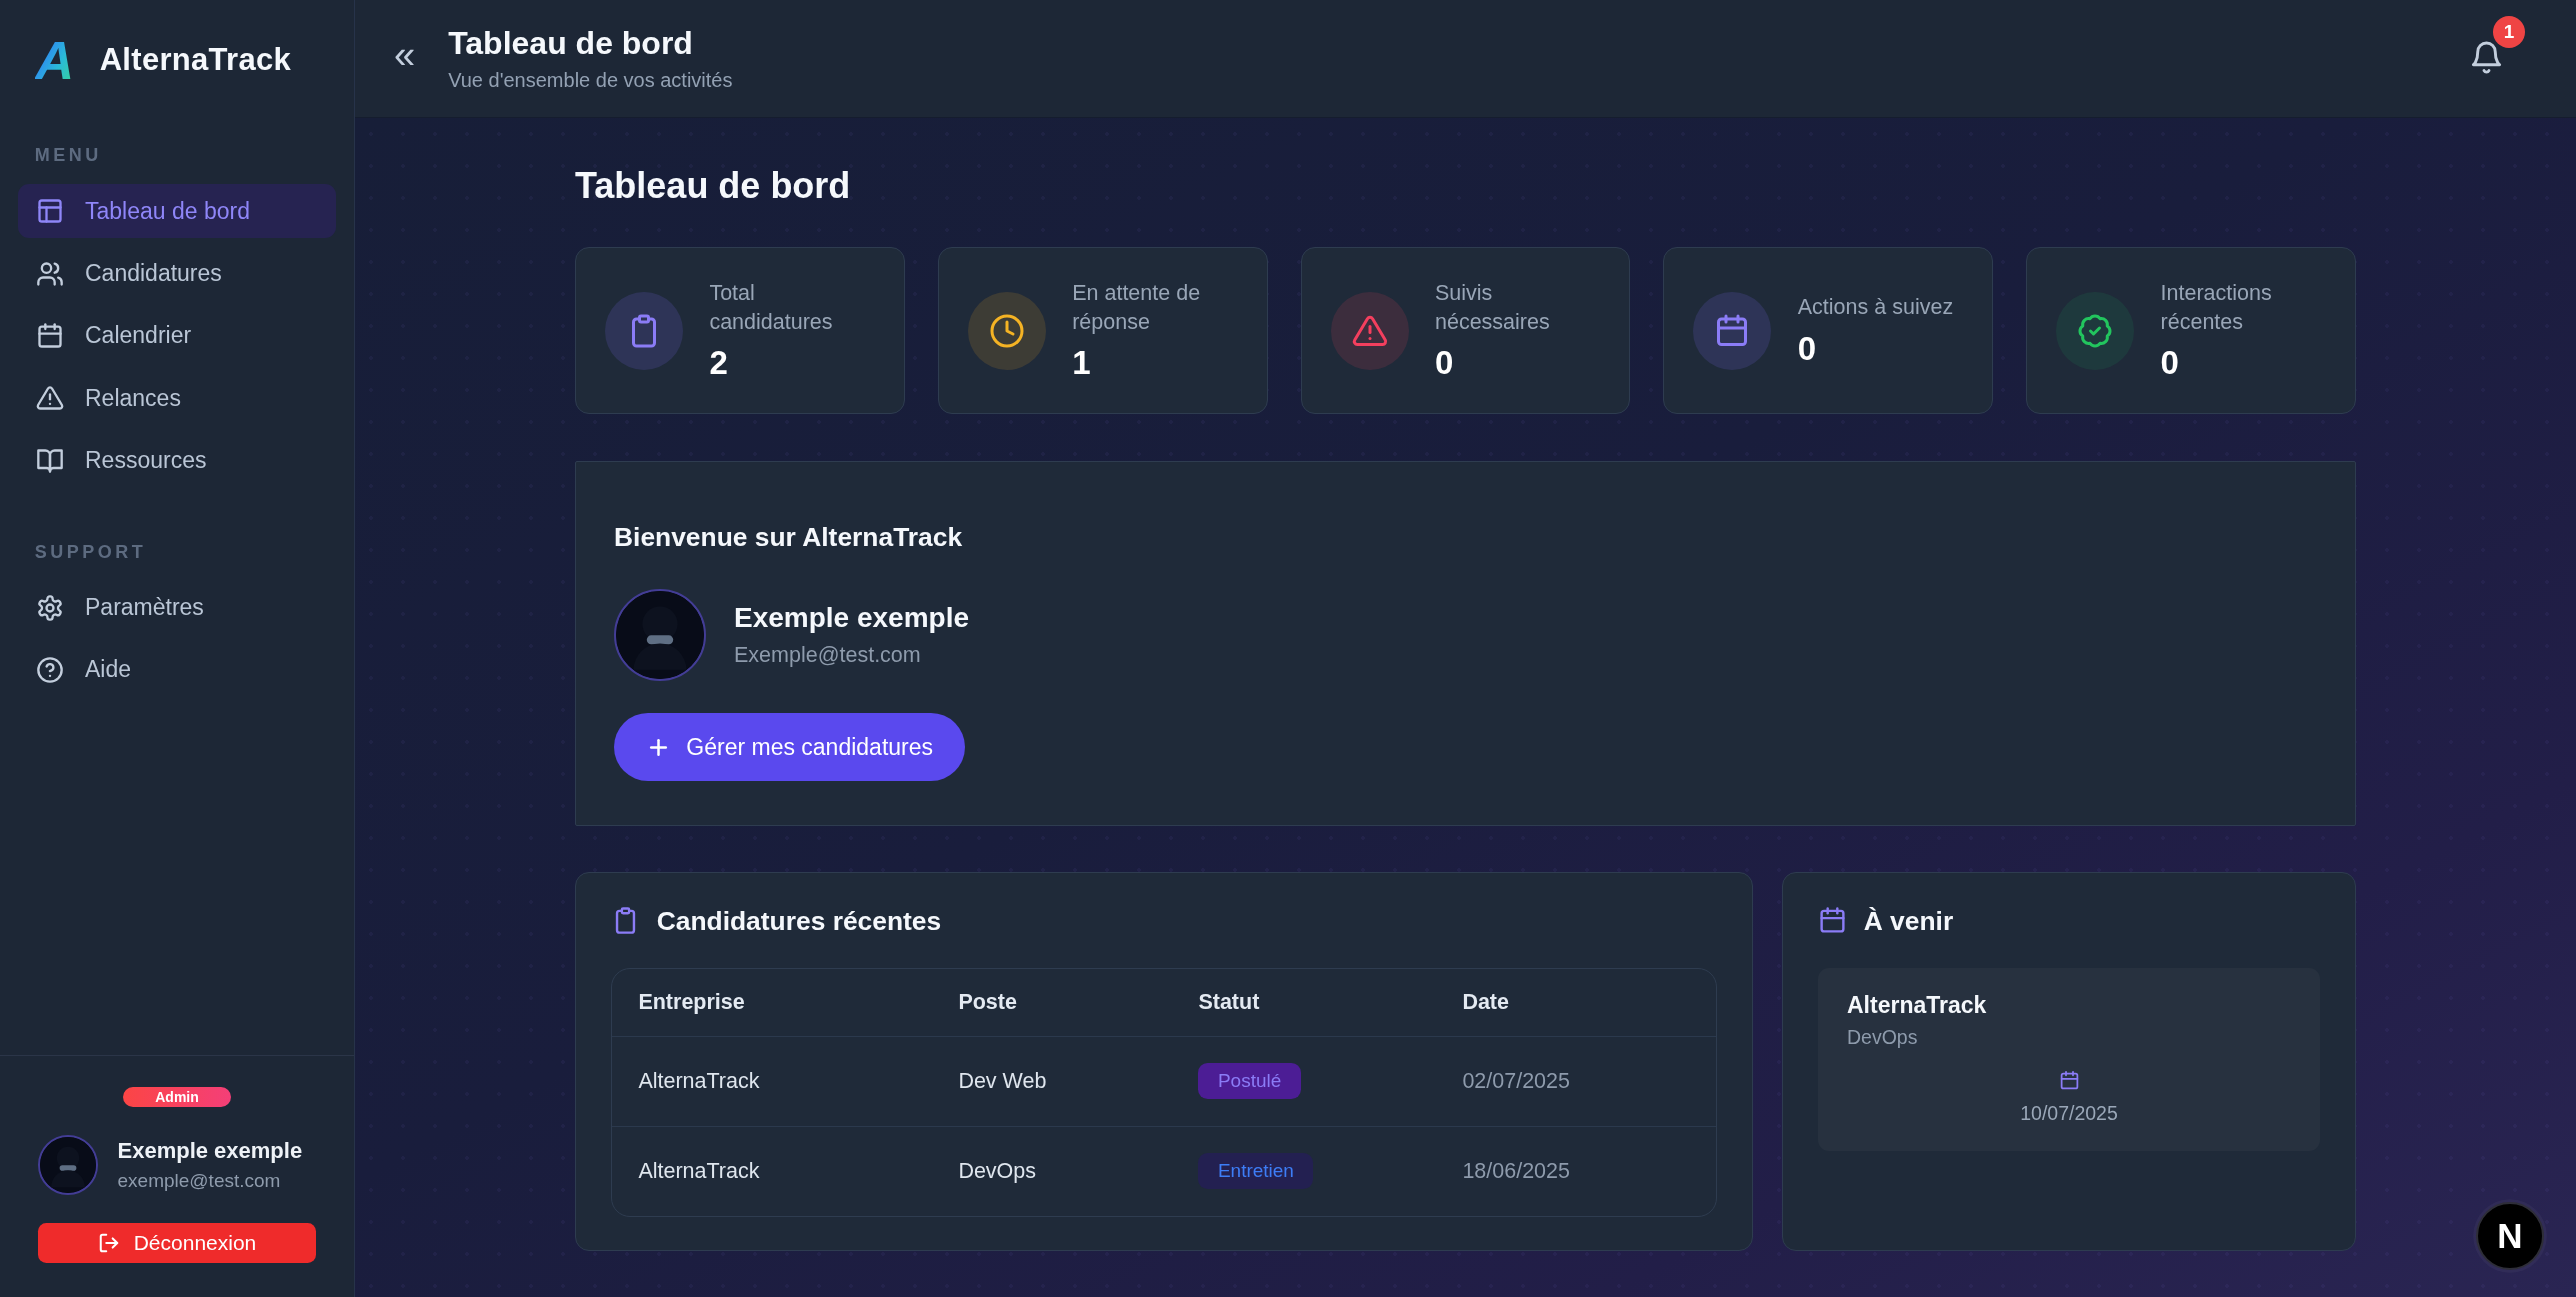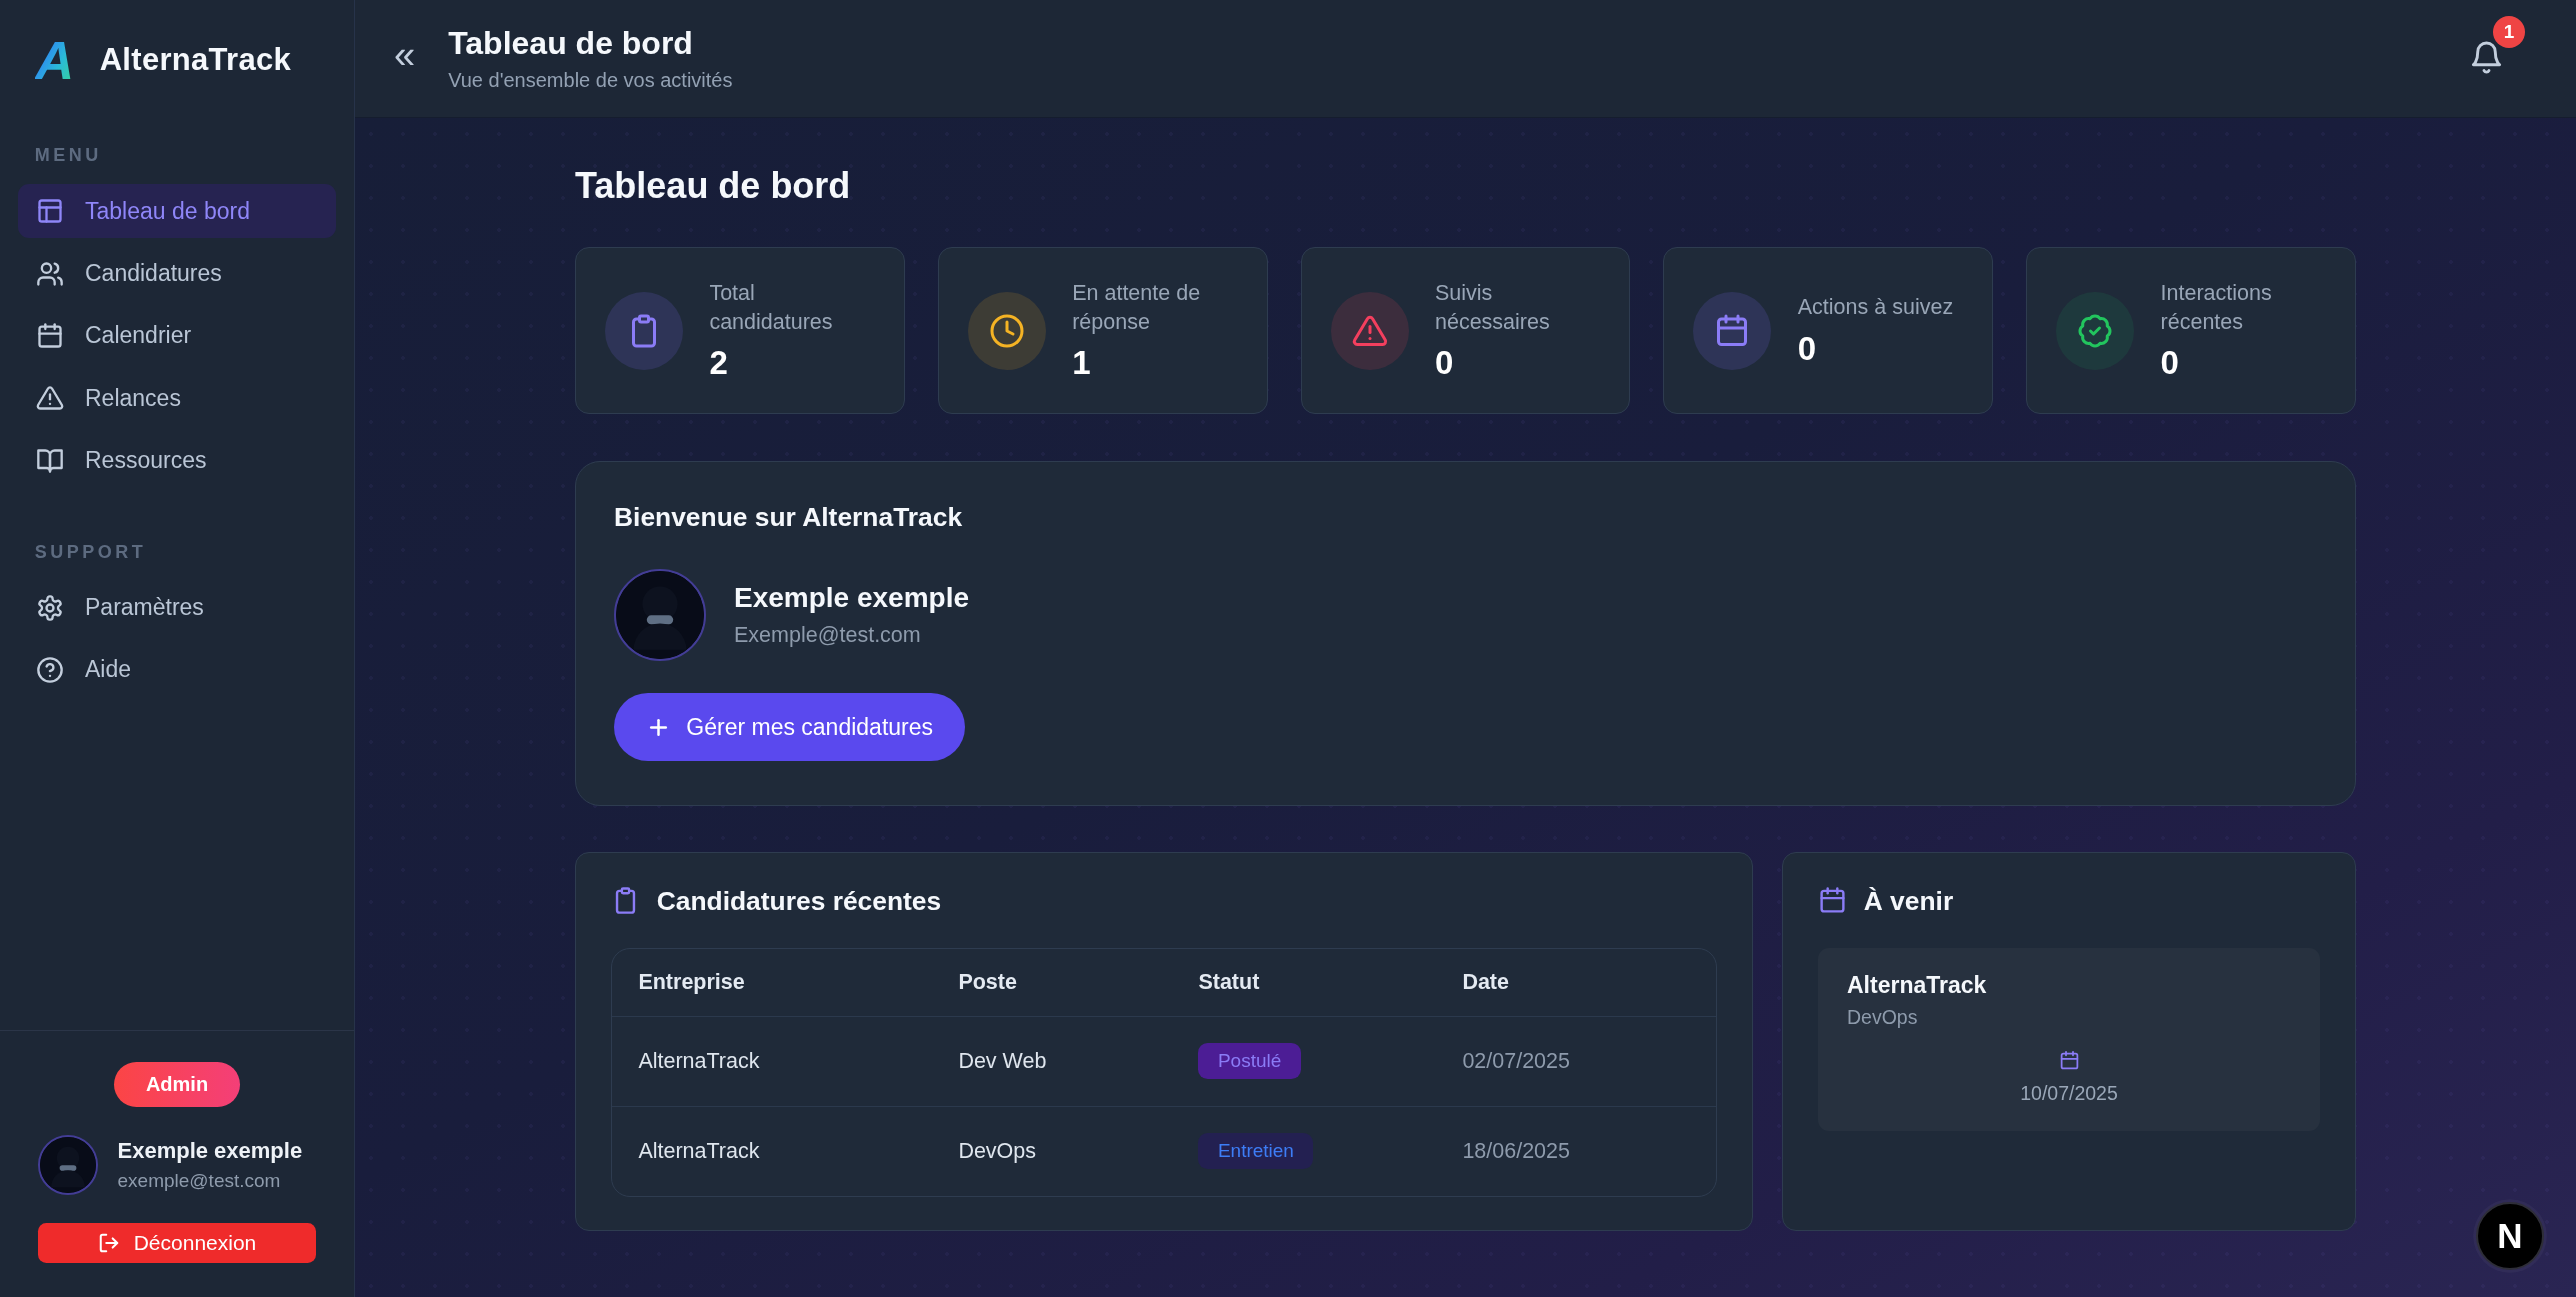--- a/index.html
+++ b/index.html
@@ -22,23 +22,23 @@
   .section-label.support { margin-top:54px; }
   .nav-item { display:flex; align-items:center; gap:21px; height:54px; padding:0 18px;
     border-radius:11px; color:#bac6d6; font-size:23px; cursor:pointer; margin-bottom:8.3px; }
   .nav-item svg { width:28px; height:28px; stroke:#c3cedd; stroke-width:2; fill:none;
     stroke-linecap:round; stroke-linejoin:round; flex:0 0 28px; }
   .nav-item.active { background:#262351; color:#8f86f8; }
   .nav-item.active svg { stroke:#8f86f8; }
 
   .sidebar-footer { position:absolute; left:0; right:0; bottom:0; border-top:1.4px solid #2b3548;
     padding:31px 38px 35px; }
-  .role-badge { display:block; width:fit-content; margin:0 auto 28px; padding:11px 32px;
+  .role-badge { display:block; width:fit-content; margin:0 auto 28px; padding:2px 32px;
     border-radius:694px; background:linear-gradient(90deg,#fb4545,#f43f78);
-    color:#ffffff; font-size:20px; font-weight:bold; }
+    color:#ffffff; font-size:14px; font-weight:bold; }
   .user-row { display:flex; align-items:center; gap:19.5px; margin-bottom:28px; }
   .avatar { border-radius:50%; background:#070b16; border:2.1px solid #433d96; overflow:hidden;
     flex:0 0 auto; }
   .avatar svg { display:block; width:100%; height:100%; }
   .avatar.small { width:60px; height:60px; }
   .user-name { font-size:22px; font-weight:bold; color:#eef2f7; margin-bottom:5.6px; }
   .user-email { font-size:19px; color:#8e9bac; }
   .logout-btn { display:flex; align-items:center; justify-content:center; gap:14px;
     width:100%; height:40px; border:none; border-radius:8.3px; background:#ef2b2b;
     color:#ffffff; font-size:21px; font-family:inherit; cursor:pointer; }
@@ -78,21 +78,21 @@
   .stat-icon svg { width:36px; height:36px; stroke:currentColor; stroke-width:2; fill:none;
     stroke-linecap:round; stroke-linejoin:round; }
   .tint-purple { background:rgba(124,108,246,0.16); }
   .tint-amber  { background:rgba(245,170,36,0.14); }
   .tint-red    { background:rgba(244,63,94,0.14); }
   .tint-green  { background:rgba(34,197,94,0.10); }
   .stat-label { font-size:21.5px; color:#99a6b7; line-height:1.35; }
   .stat-value { font-size:33px; font-weight:bold; color:#ffffff; margin-top:7px; }
 
   .welcome-card { margin-top:47px; background:#1f2a39; border:1.4px solid #2e3c50;
-    border-radius:25px; padding:40px 38px 44px; }
+    border-radius:2px; padding:60px 38px 44px; }
   .welcome-title { font-size:26.4px; font-weight:bold; color:#f5f8fc; }
   .profile-row { display:flex; align-items:center; gap:28px; margin-top:36px; }
   .avatar.big { width:92px; height:92px; border-width:2.8px; }
   .welcome-name { font-size:28px; font-weight:bold; color:#f5f8fc; margin-bottom:8.3px; }
   .welcome-email { font-size:21.5px; color:#8e9bac; }
   .welcome-msg { font-size:23px; color:#cbd5e1; margin-top:42px; }
   .cta-btn { display:inline-flex; align-items:center; gap:15.3px; margin-top:32px;
     height:68px; padding:0 32px; border:none; border-radius:694px; background:#5a49ee;
     color:#ffffff; font-size:23px; font-family:inherit; cursor:pointer; }
   .cta-btn svg { width:25px; height:25px; stroke:#ffffff; stroke-width:2.4; fill:none;

